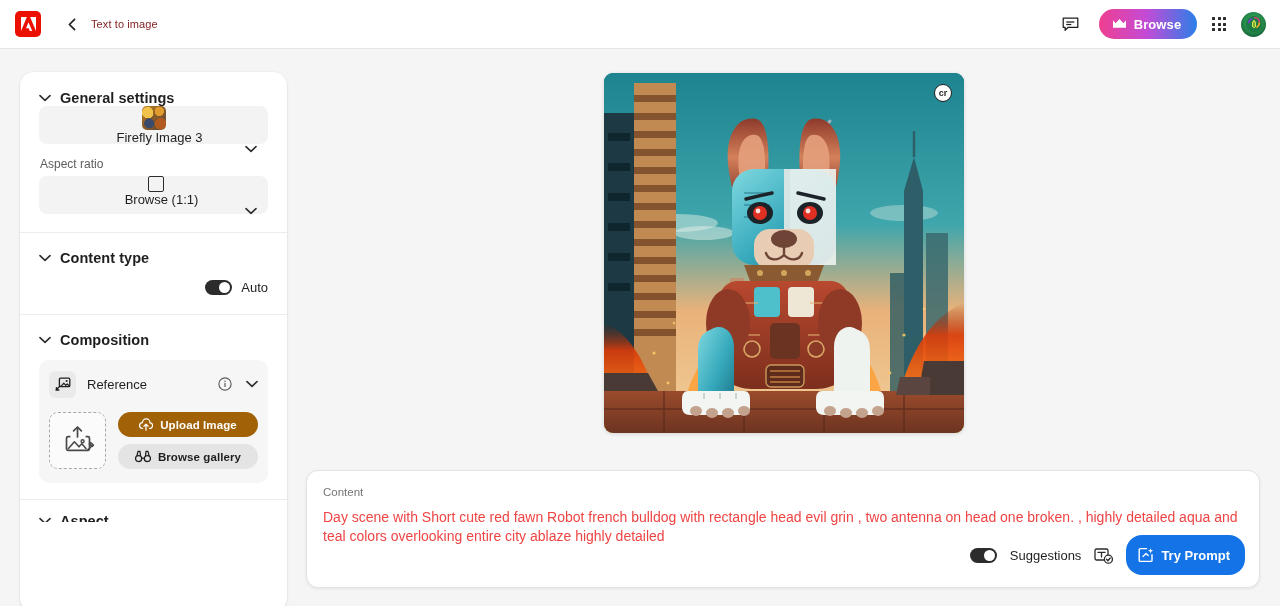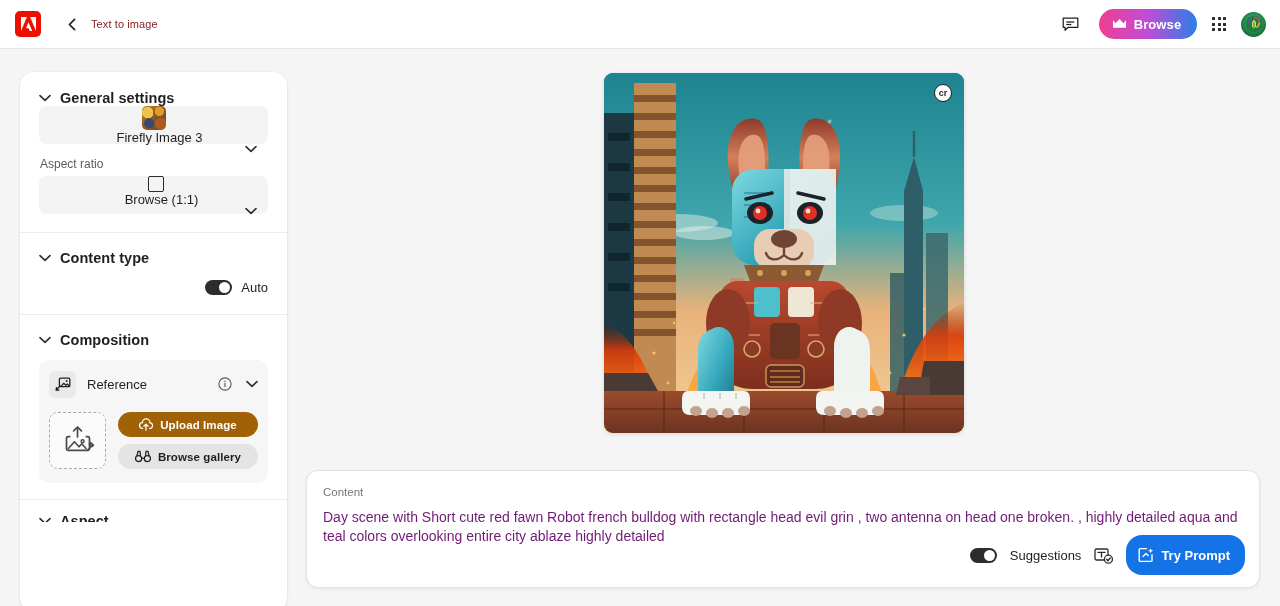--- a/index.html
+++ b/index.html
@@ -191,21 +191,21 @@
   #prompt-bar {
     position: absolute; left: 306px; top: 421px;
     width: 954px; height: 118px;
     background: #ffffff; border: 1px solid #e3e3e3;
     border-radius: 12px;
     box-shadow: 0 1px 3px rgba(0,0,0,.07);
     padding: 15px 16px 0 16px;
   }
   #prompt-label { font-size: 11.5px; color: #767676; }
   #prompt-text {
-    margin-top: 10px; font-size: 14px; color: #701a75;
+    margin-top: 10px; font-size: 14px; color: #ef4444;
     line-height: 19px; width: 936px; outline: none;
   }
   #prompt-actions {
     position: absolute; right: 14px; bottom: 12px;
     display: flex; align-items: center; gap: 13px;
   }
   #try-prompt-btn {
     height: 40px; padding: 0 15px 0 12px; border-radius: 16px; border: none;
     background: #1473e6; color: #fff; font-size: 13px; font-weight: bold;
     font-family: "Liberation Sans", sans-serif;

